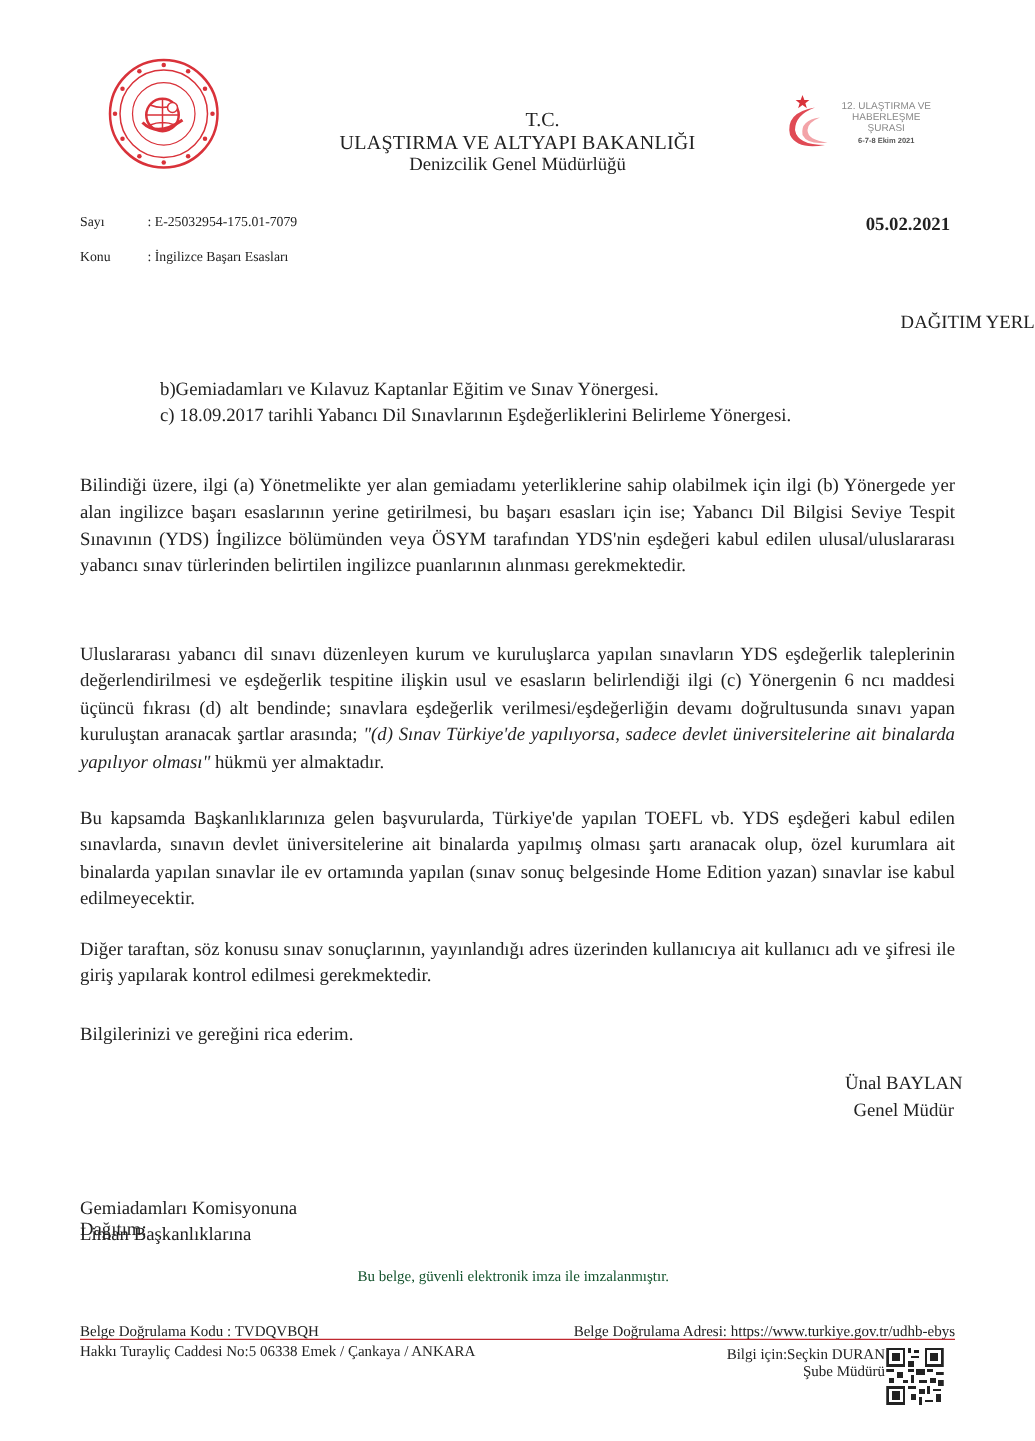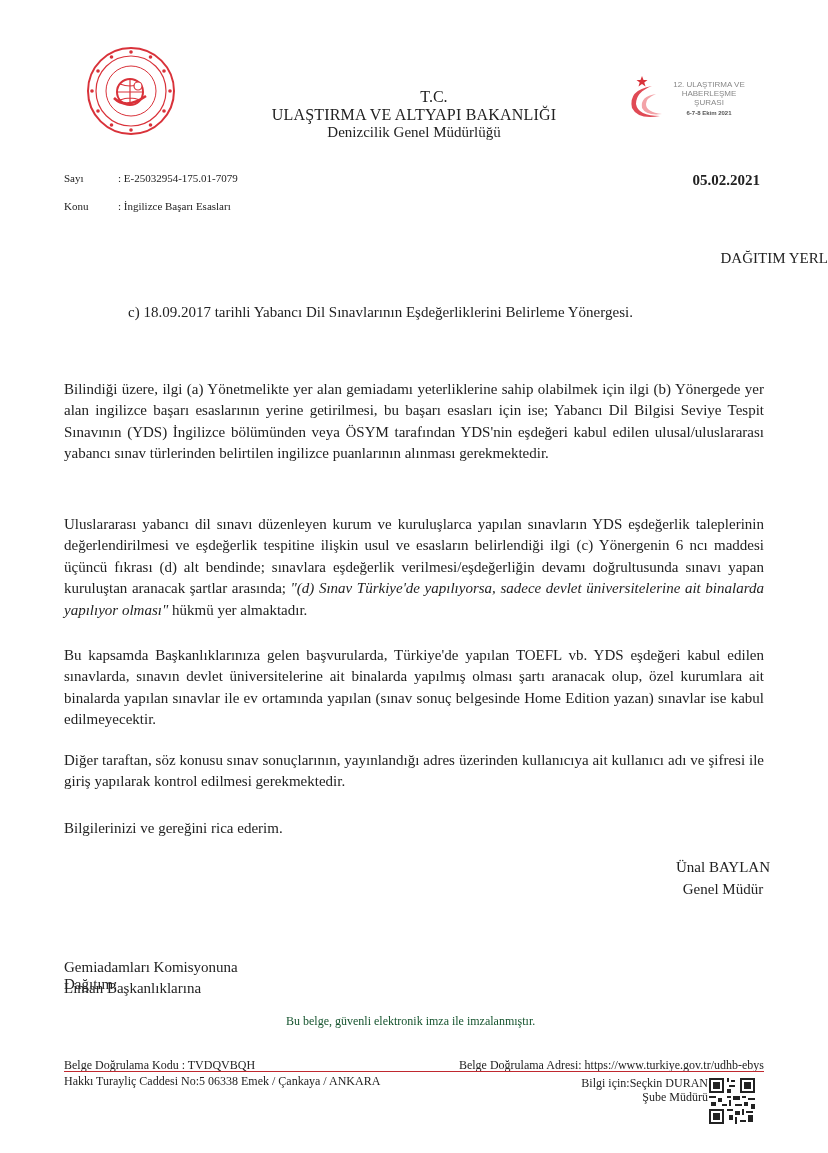--- a/index.html
+++ b/index.html
@@ -93,20 +93,21 @@
   <span class="lbl">Sayı</span><span>: E-25032954-175.01-7079</span>
 </div>
 <div class="abs meta konu">
   <span class="lbl">Konu</span><span>: İngilizce Başarı Esasları</span>
 </div>
 <div class="abs date">05.02.2021</div>
 
 <div class="abs dagitim-title">DAĞITIM YERLERİNE</div>
 
 <div class="abs ilgi">
+  <div class="item" style="padding-left:64px;">b)Gemiadamları ve Kılavuz Kaptanlar Eğitim ve Sınav Yönergesi.</div>
   <div class="item" style="padding-left:64px;">c) 18.09.2017 tarihli Yabancı Dil Sınavlarının Eşdeğerliklerini Belirleme Yönergesi.</div>
 </div>
 
 <div class="abs para p1">Bilindiği üzere, ilgi (a) Yönetmelikte yer alan gemiadamı yeterliklerine sahip olabilmek için ilgi (b) Yönergede  yer alan ingilizce başarı esaslarının yerine getirilmesi, bu başarı esasları için ise; Yabancı Dil Bilgisi Seviye Tespit Sınavının (YDS) İngilizce bölümünden veya ÖSYM tarafından YDS'nin eşdeğeri kabul edilen ulusal/uluslararası yabancı sınav türlerinden belirtilen ingilizce puanlarının alınması gerekmektedir.</div>
 <div class="abs para p2">
   <span>Uluslararası yabancı dil sınavı düzenleyen kurum ve kuruluşlarca yapılan sınavların YDS eşdeğerlik taleplerinin değerlendirilmesi ve eşdeğerlik tespitine ilişkin usul ve esasların belirlendiği ilgi (c) Yönergenin 6 ncı maddesi üçüncü fıkrası (d) alt bendinde; sınavlara eşdeğerlik verilmesi/eşdeğerliğin devamı doğrultusunda sınavı yapan kuruluştan aranacak şartlar arasında; </span><span class="italic">"(d) Sınav Türkiye'de yapılıyorsa, sadece devlet üniversitelerine ait binalarda yapılıyor olması"</span><span> hükmü yer almaktadır.</span>
 </div>
 <div class="abs para p3">Bu kapsamda Başkanlıklarınıza gelen başvurularda, Türkiye'de yapılan TOEFL vb. YDS eşdeğeri kabul edilen sınavlarda, sınavın devlet üniversitelerine ait binalarda yapılmış olması şartı aranacak olup, özel kurumlara ait binalarda yapılan sınavlar ile ev ortamında yapılan (sınav sonuç belgesinde Home Edition yazan) sınavlar ise kabul edilmeyecektir.</div>
 <div class="abs para p4">Diğer taraftan, söz konusu sınav sonuçlarının, yayınlandığı adres üzerinden kullanıcıya ait kullanıcı adı ve şifresi ile giriş yapılarak kontrol edilmesi gerekmektedir.</div>
 <div class="abs para p5">Bilgilerinizi ve gereğini rica ederim.</div>

